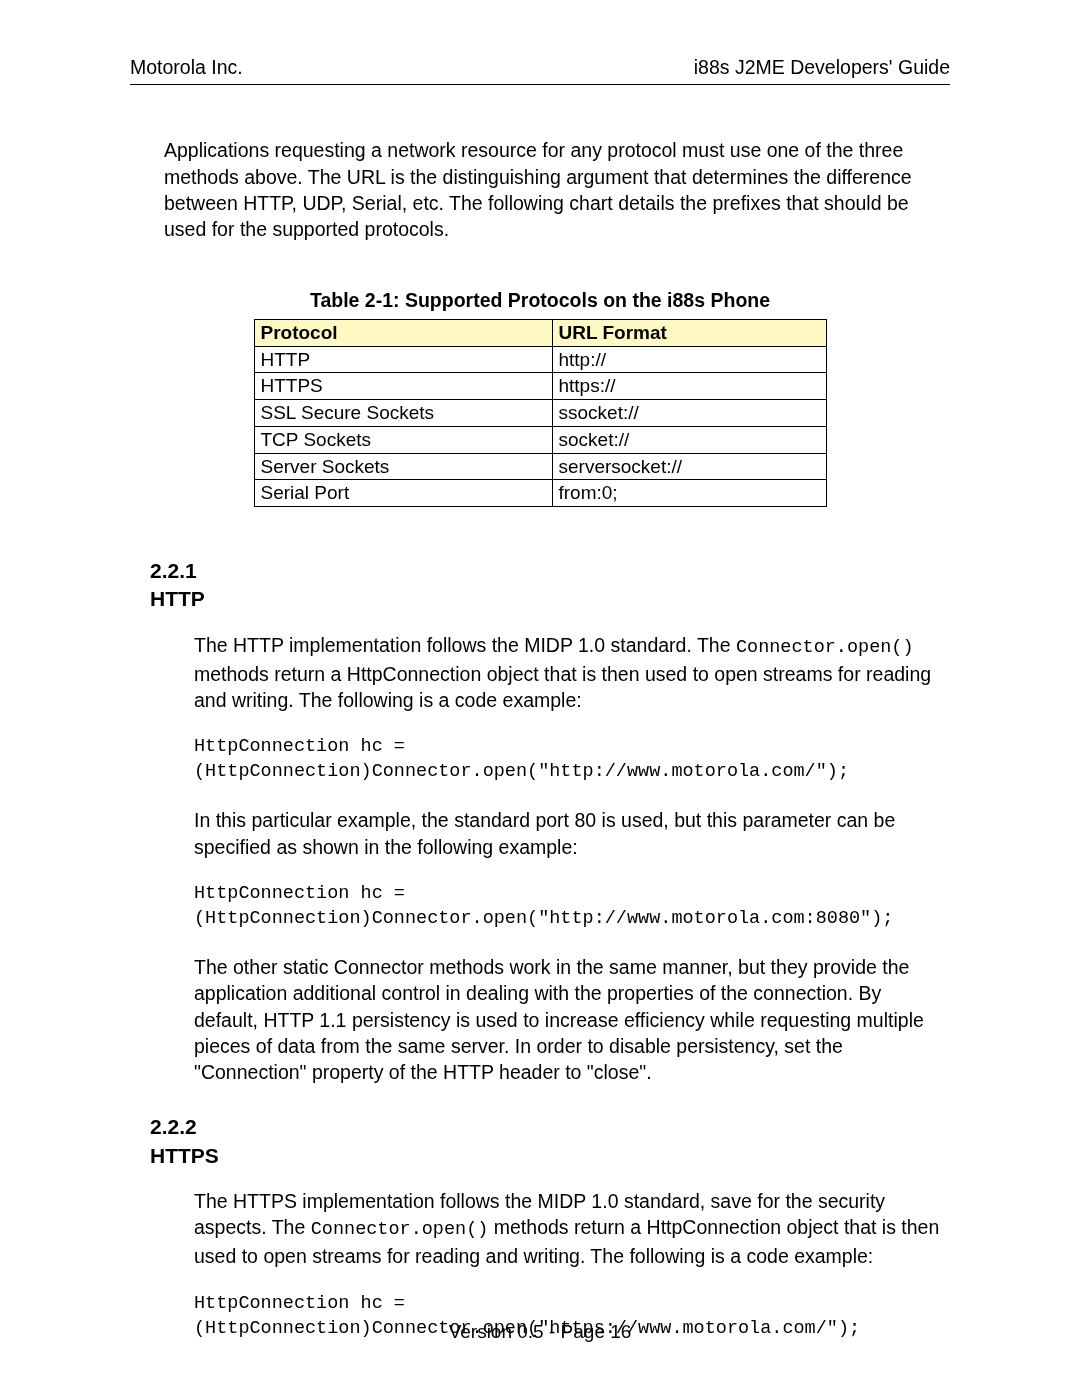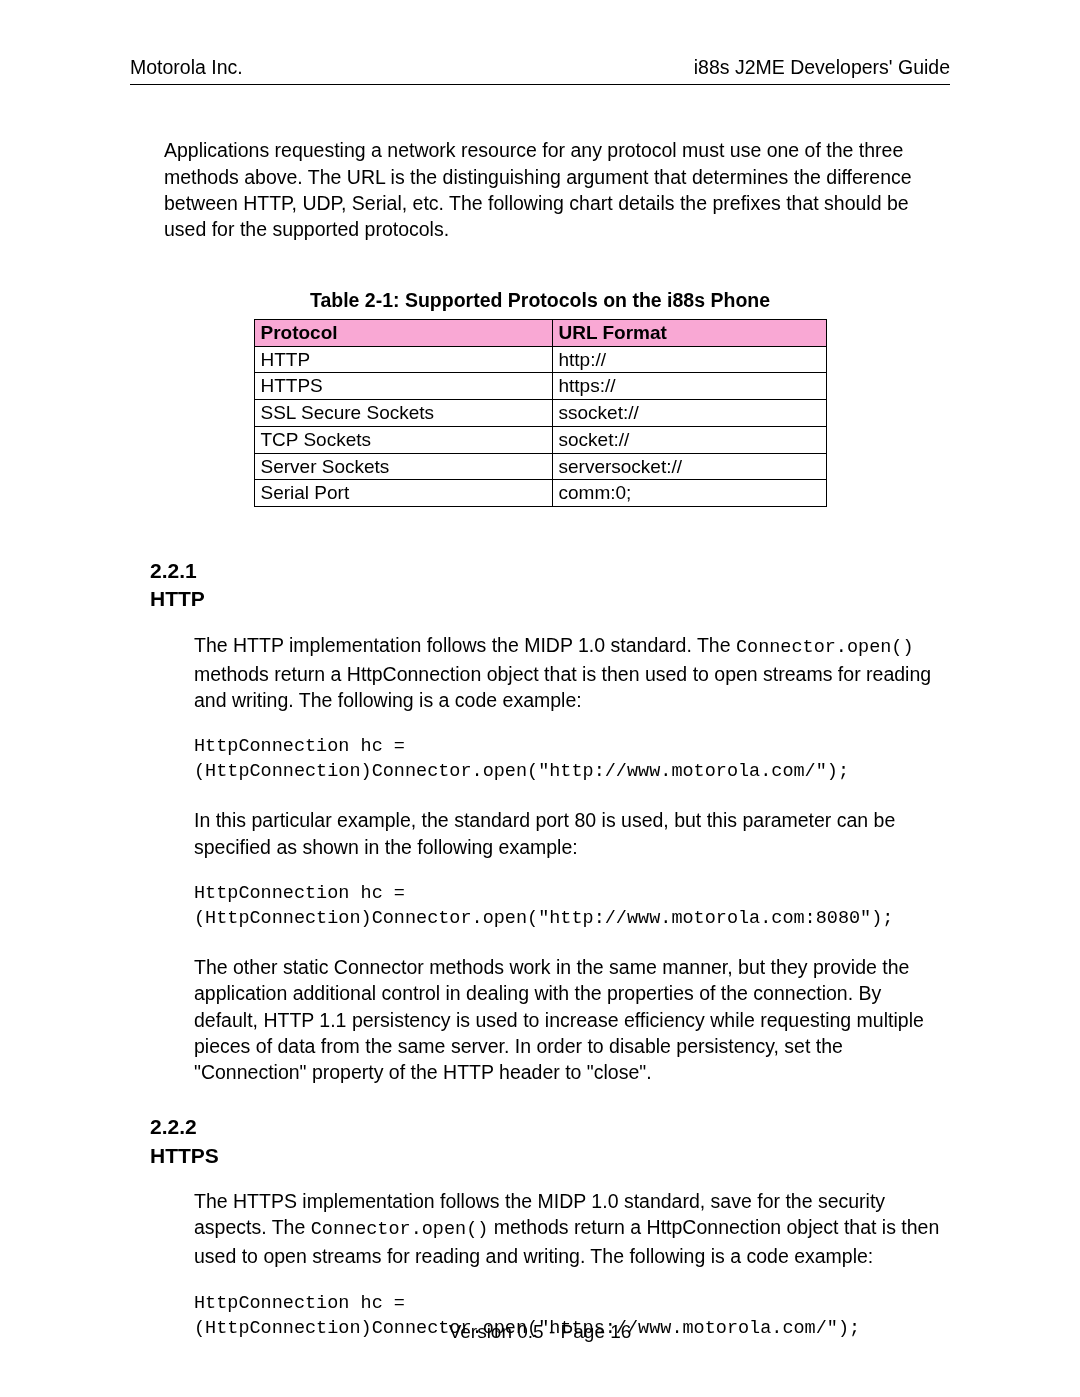--- a/index.html
+++ b/index.html
@@ -37,21 +37,21 @@
       width: 573px;
     }
     .protocol-table th, .protocol-table td {
       border: 1px solid #000;
       padding: 1px 6px;
       text-align: left;
       font-size: 19px;
       line-height: 1.25;
     }
     .protocol-table th {
-      background: #f9a8d4;
+      background: #fef9c3;
       font-weight: bold;
     }
     .protocol-table th:first-child, .protocol-table td:first-child {
       width: 298px;
     }
     .section {
       margin-left: 20px;
       margin-bottom: 28px;
     }
     .section-heading {
@@ -124,21 +124,21 @@
   <tr>
     <td>TCP Sockets</td>
     <td>socket://</td>
   </tr>
   <tr>
     <td>Server Sockets</td>
     <td>serversocket://</td>
   </tr>
   <tr>
     <td>Serial Port</td>
-    <td>comm:0;</td>
+    <td>from:0;</td>
   </tr>
 </tbody>
   </table>
 
 <div class="section">
   <div class="section-heading">
     <span class="section-num">2.2.1</span>
     <span>HTTP</span>
   </div>
   <div class="section-body">

